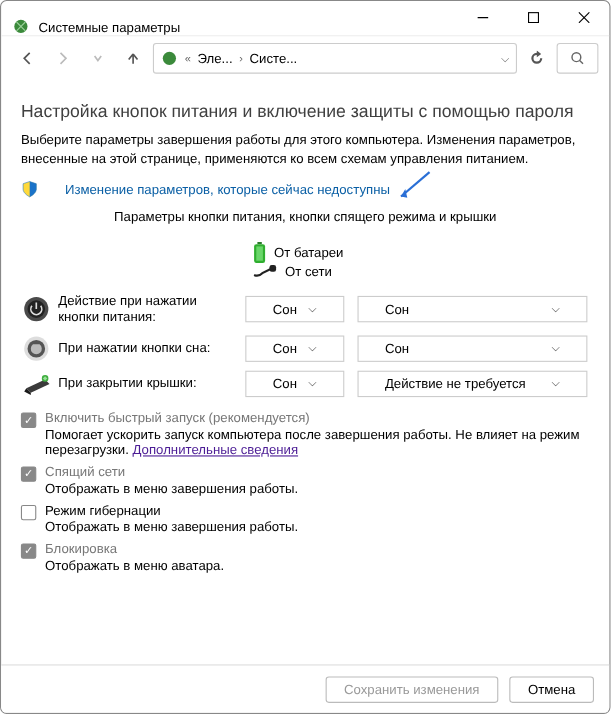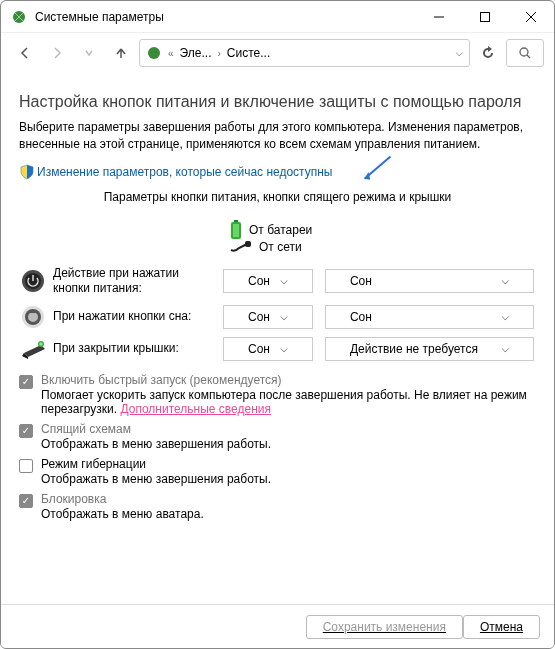--- a/index.html
+++ b/index.html
@@ -10,21 +10,21 @@
     color: #000;
     width: 555px;
     height: 649px;
     overflow: hidden;
     border: 1px solid #888;
     border-radius: 6px;
     position: relative;
   }
   .titlebar {
     display: flex;
-    align-items: center;
+    align-items: flex-end;
     height: 32px;
     padding: 0 0 0 10px;
     border-bottom: 1px solid #eee;
   }
   .titlebar .app-icon { width: 16px; height: 16px; margin-right: 8px; display:inline-block;}
   .titlebar .title { font-size: 12px; flex:1;}
   .titlebar .winbtns { display:flex; }
   .titlebar .winbtn { width: 46px; height: 32px; display:flex; align-items:center; justify-content:center; color:#000;}
   .navrow {
     display:flex; align-items:center; gap:4px; padding:6px 10px;
@@ -50,21 +50,21 @@
     overflow:hidden;
   }
   h1.main {
     color: #404040;
     font-weight: 400;
     font-size: 16px;
     margin: 10px 0 8px 0;
   }
   p.intro { font-size:12px; line-height:1.45; margin-bottom:10px;}
   .shieldlink {
-    display:flex; align-items:center; gap:2px; color:#0a5fa5; font-size:12px; margin-bottom:10px;
+    display:flex; align-items:center; gap:24px; color:#0a5fa5; font-size:12px; margin-bottom:10px;
     position:relative;
   }
   .shieldlink span.lnk { cursor:pointer; }
   .arrow-annot {
     position:absolute; color:#2a6fd6; font-size:20px;
     transform: rotate(-20deg);
   }
   .section-line {
     display:flex; align-items:center; gap:8px; margin:6px 0 8px 0;flex-direction:column;
   }
@@ -88,25 +88,25 @@
   .opt .cb {
     width:14px; height:14px; border:1px solid #888; border-radius:2px; margin-top:2px;
     display:flex; align-items:center; justify-content:center; font-size:10px; color:#333;
   }
   .opt.checked .cb { background:#888; color:#fff;}
   .opt.disabled .title { color:#777;}
   .opt .body { flex:1;}
   .opt .title { font-size:12px; }
   .opt .desc { font-size:12px; color:#000; margin-top:1px;}
   .opt.disabled .desc {}
-  a.link { color:#ec4899; text-decoration:underline; cursor:pointer;}
+  a.link { color:#4c1d95; text-decoration:underline; cursor:pointer;}
   .footer {
     position:absolute; bottom:0; left:0; right:0; height:44px;
     border-top:1px solid #ddd; display:flex; align-items:center; justify-content:flex-end;
-    gap:0; padding:0 14px; background:#fff;text-decoration:underline;
+    gap:10px; padding:0 14px; background:#fff;
   }
   .btn {
     padding:4px 16px; border:1px solid #bbb; border-radius:3px; background:#fff; font-size:12px;
   }
   .btn.disabled { color:#999;}
   .addr-chevbtn { margin-left:auto; color:#666; font-size:10px;}
   svg { display:block; }
 </style>
 </head>
 <body>
@@ -305,21 +305,21 @@
     <div class="opt checked disabled">
       <div class="cb">✓</div>
       <div class="body">
         <div class="title">Включить быстрый запуск (рекомендуется)</div>
         <div class="desc"><span>Помогает ускорить запуск компьютера после завершения работы. Не влияет на режим перезагрузки.</span> <a class="link">Дополнительные сведения</a></div>
       </div>
     </div>
     <div class="opt checked disabled">
       <div class="cb">✓</div>
       <div class="body">
-        <div class="title">Спящий схемам</div>
+        <div class="title">Спящий сети</div>
         <div class="desc">Отображать в меню завершения работы.</div>
       </div>
     </div>
     <div class="opt">
       <div class="cb"></div>
       <div class="body">
         <div class="title">Режим гибернации</div>
         <div class="desc">Отображать в меню завершения работы.</div>
       </div>
     </div>

